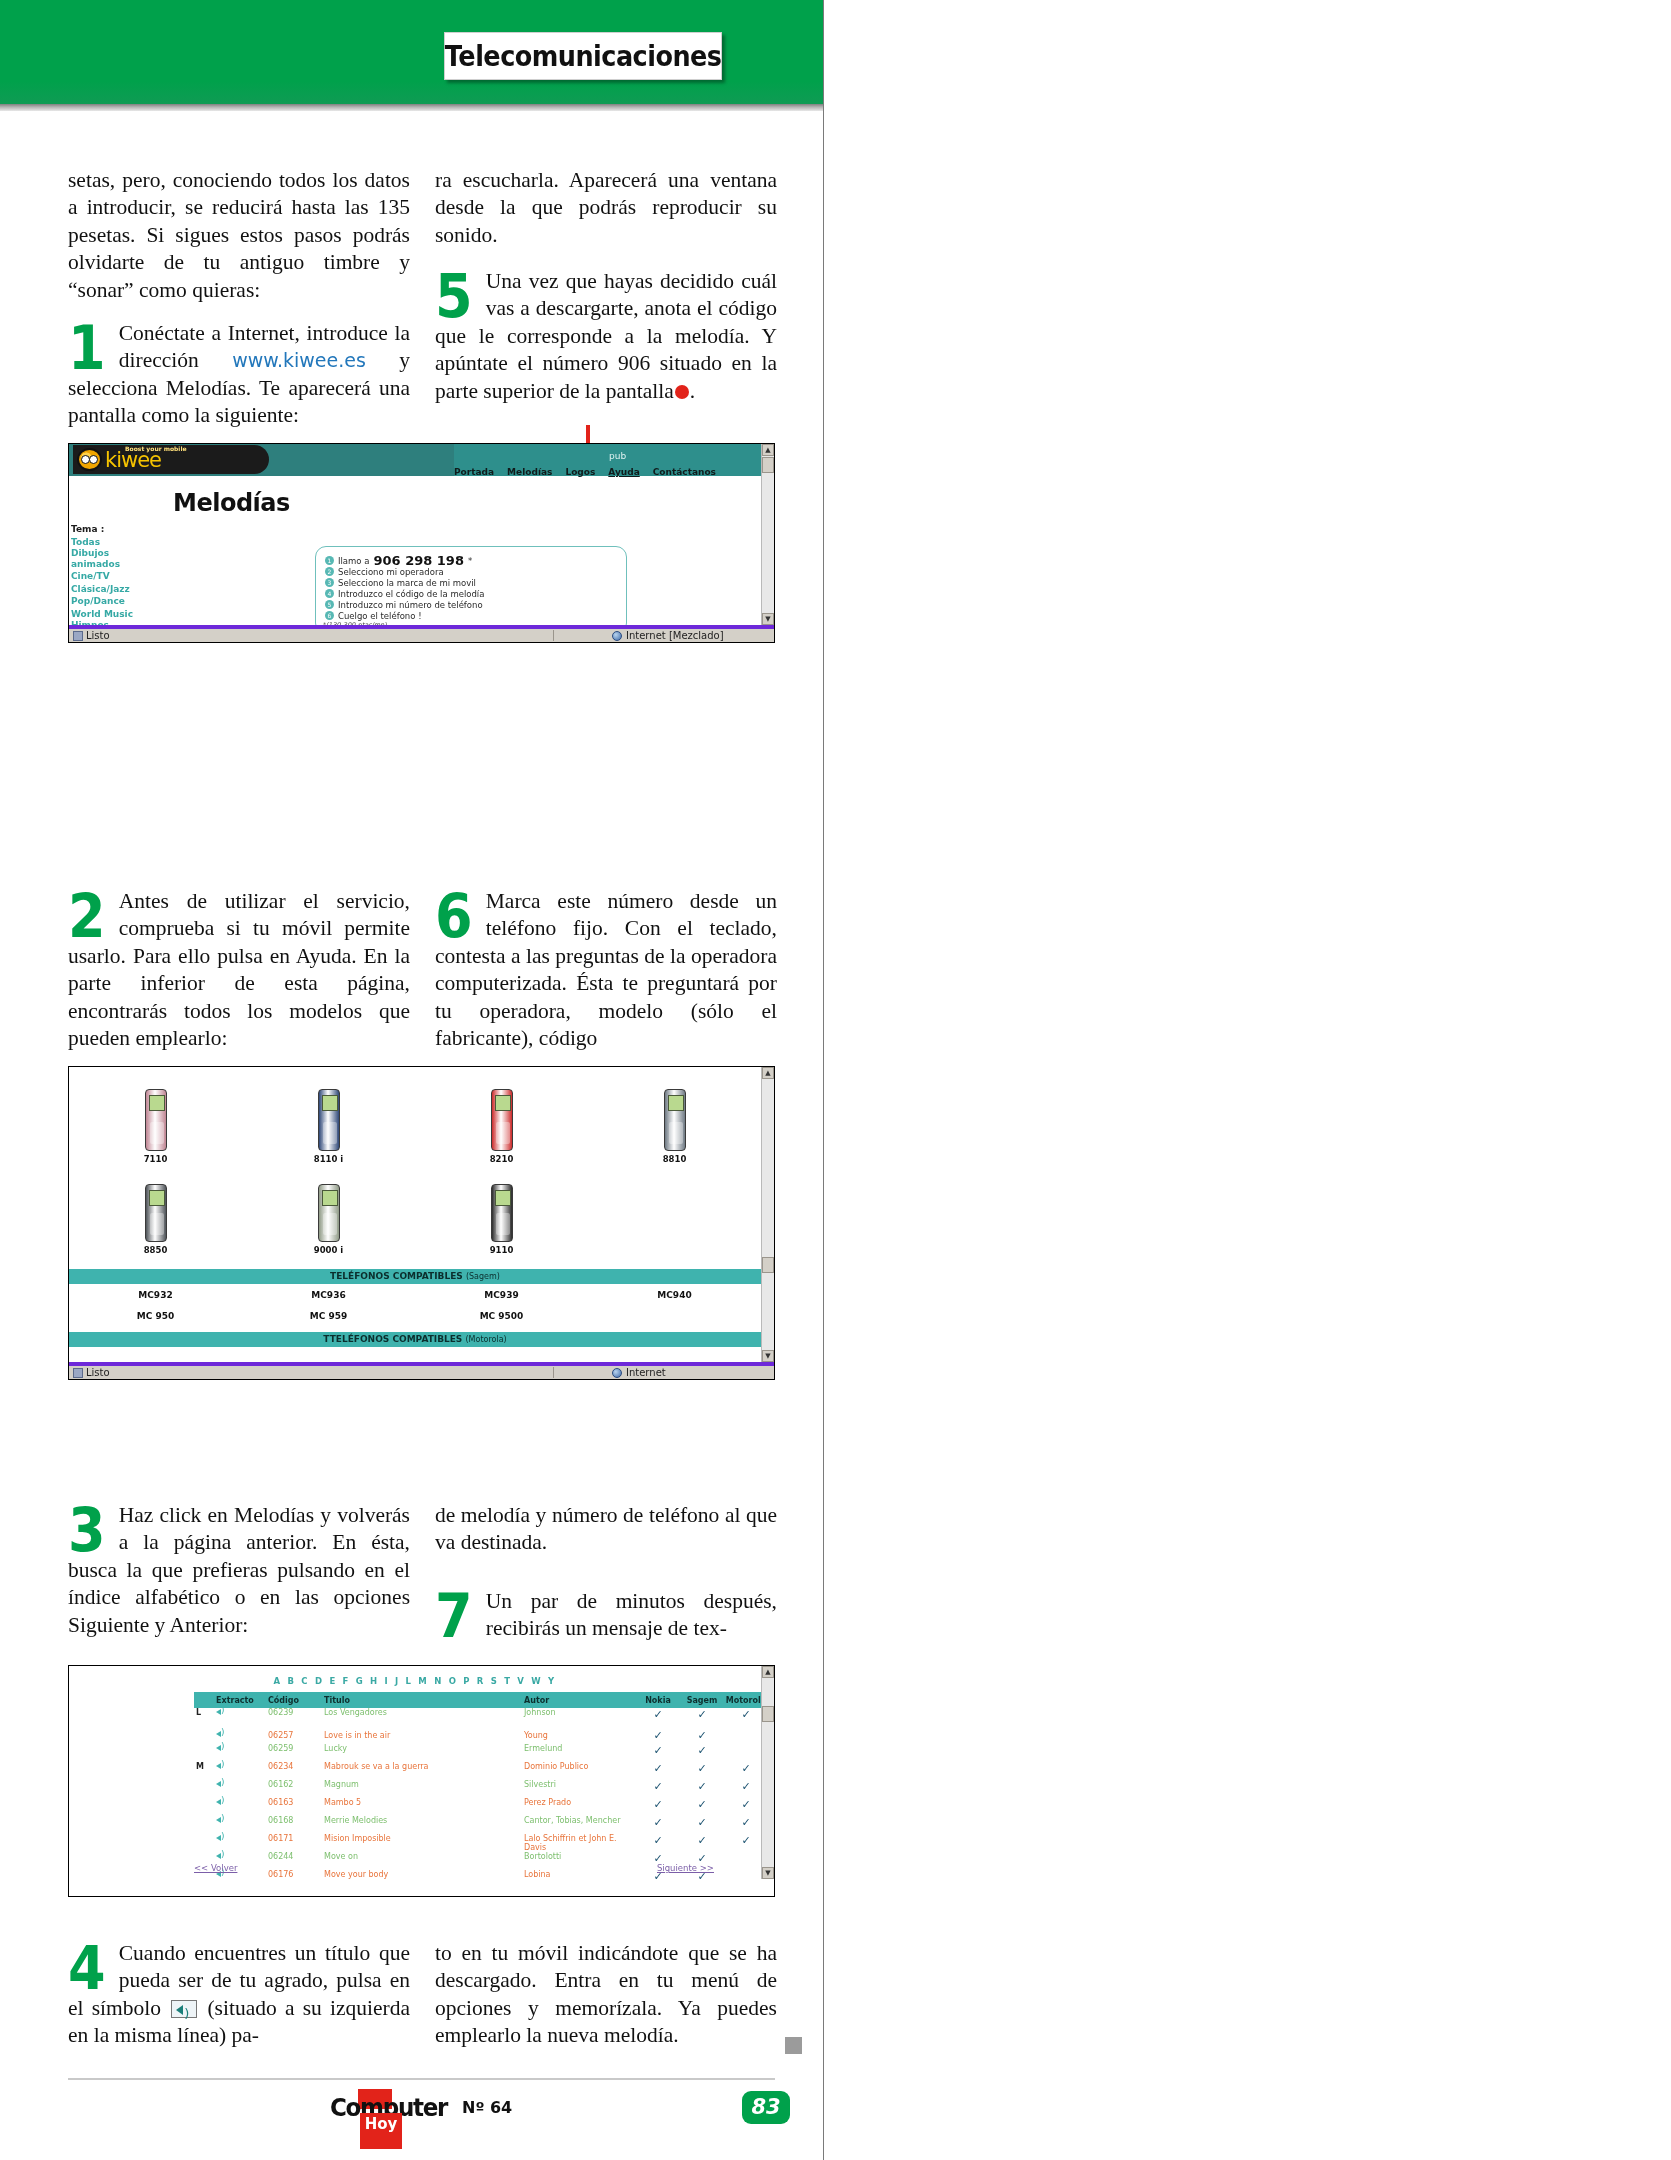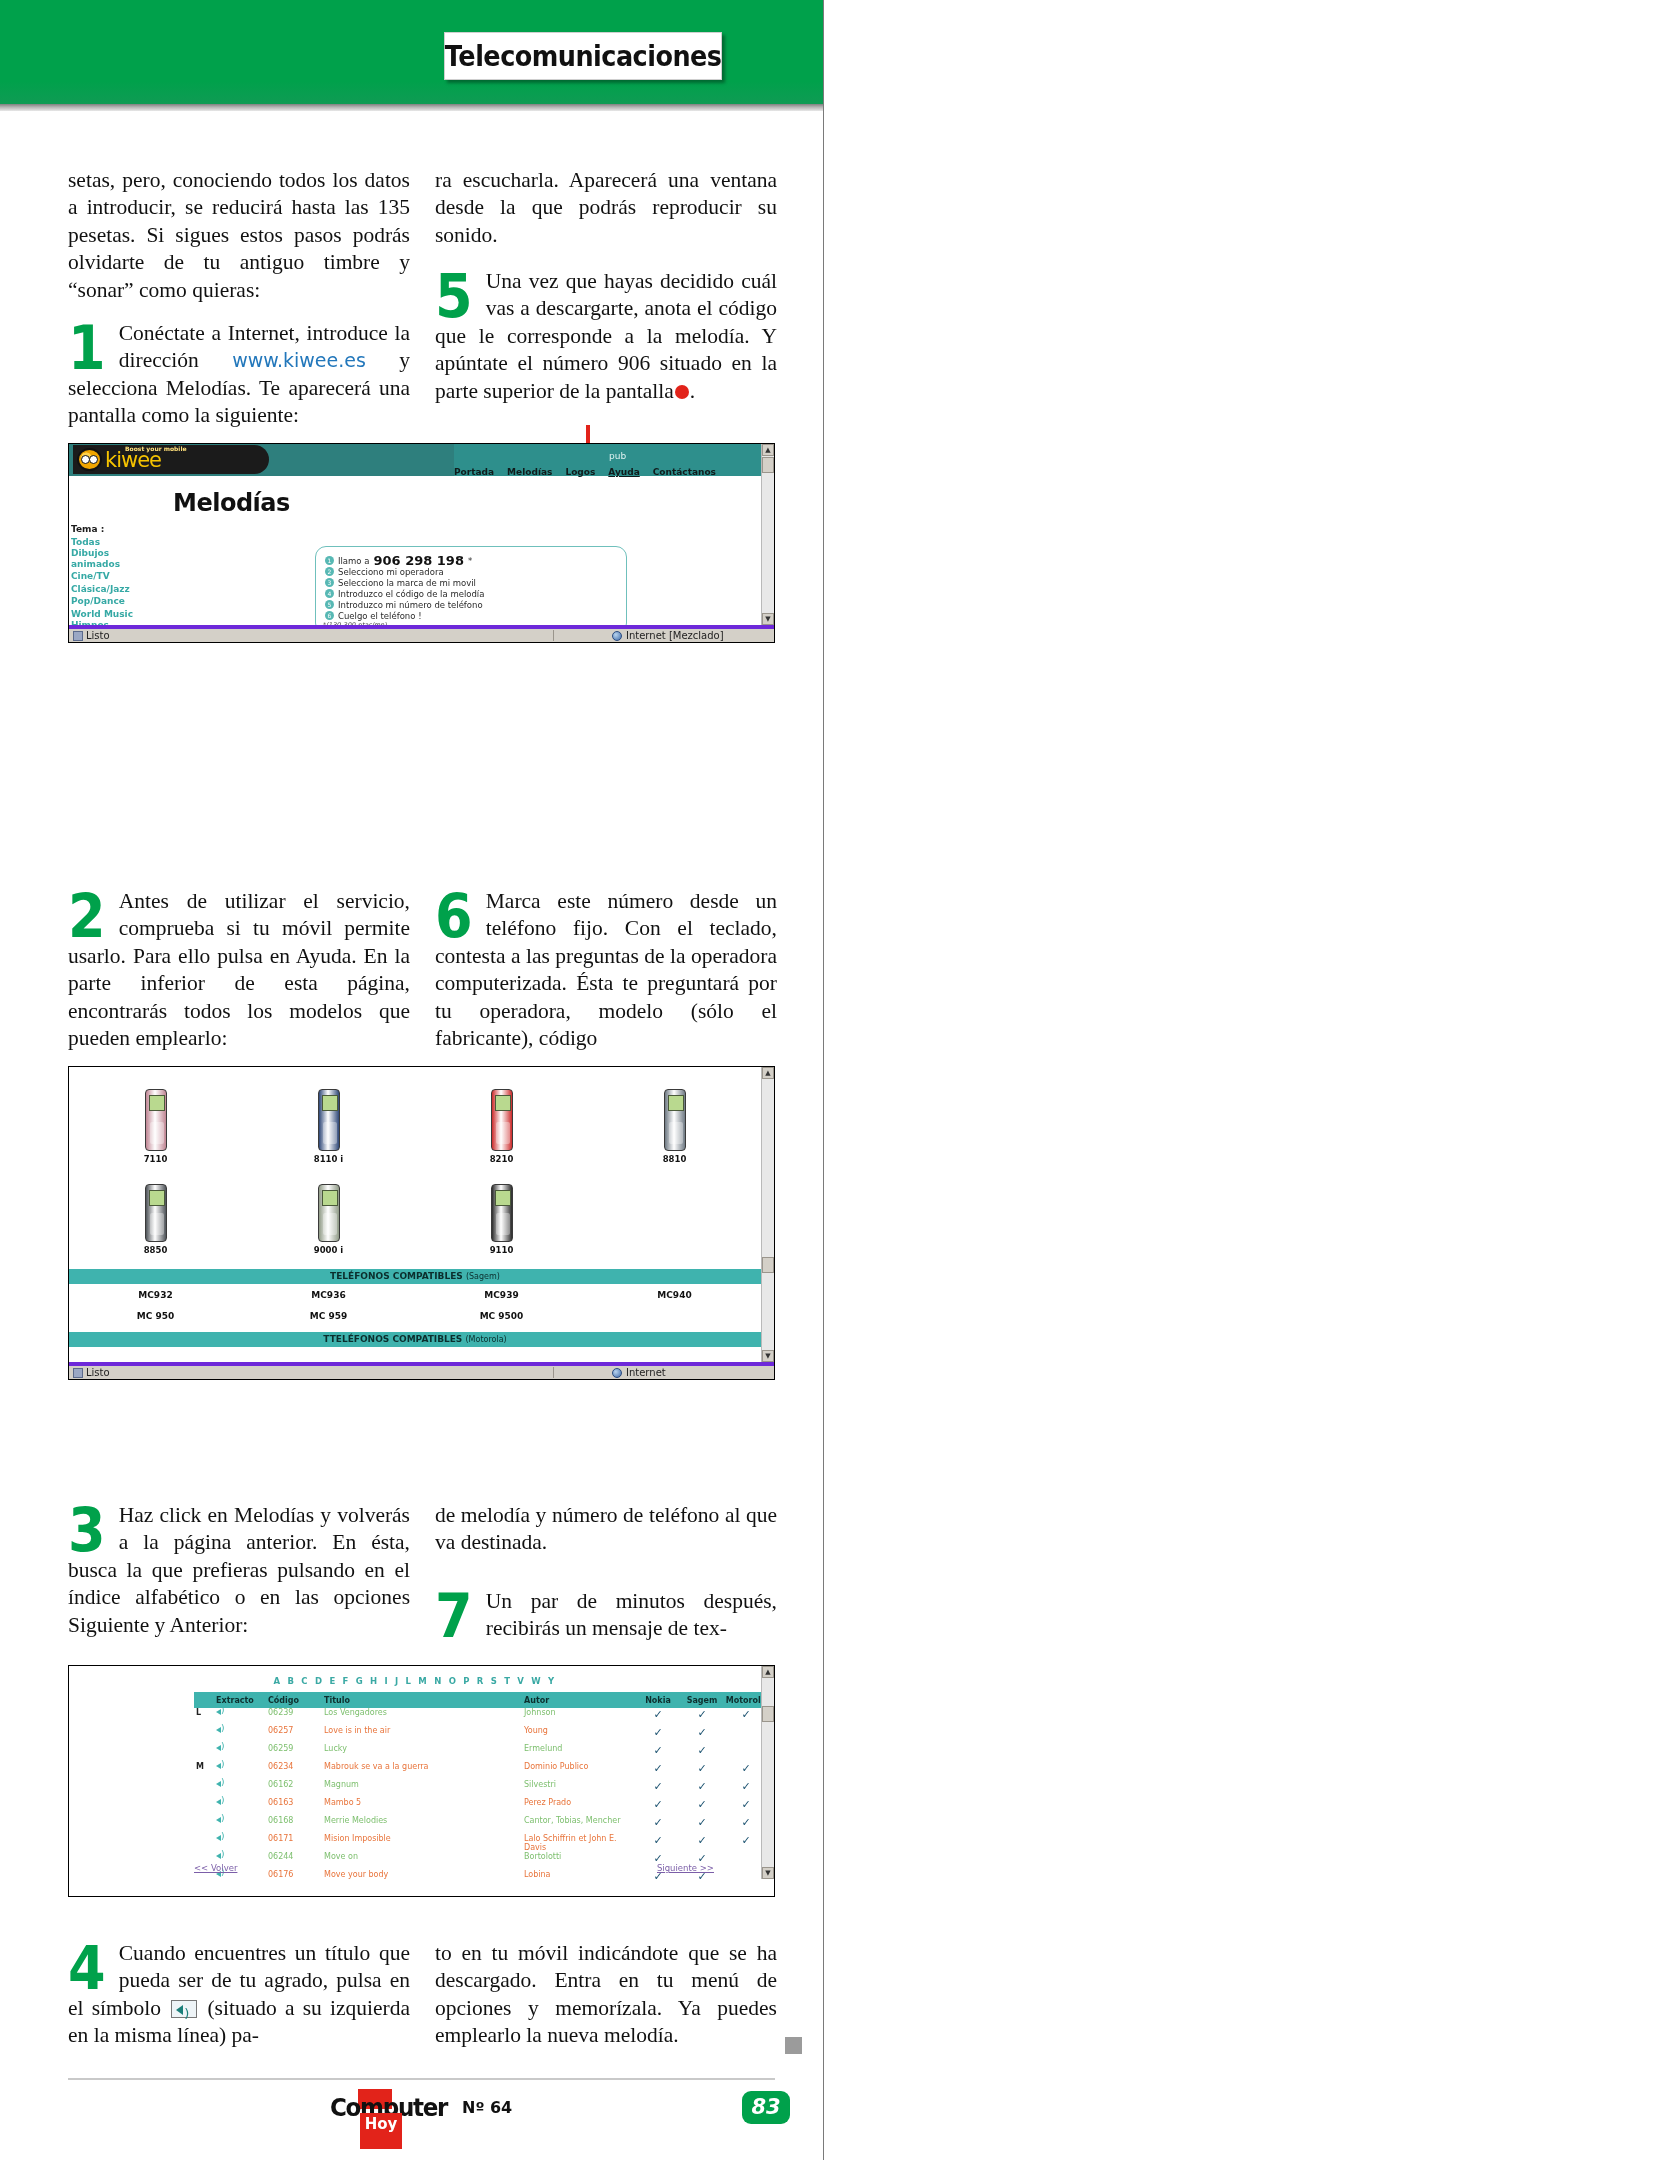--- a/index.html
+++ b/index.html
@@ -638,21 +638,21 @@
           <div class="mrow" style="min-height: 18px; height: auto;">
             <div class="c-letter">L</div>
             <div class="c-extract"><span class="spk"></span></div>
             <div class="c-code t-green">06239</div>
             <div class="c-title t-green">Los Vengadores</div>
             <div class="c-author t-green">Johnson</div>
             <div class="c-nokia"><span class="tick">✓</span></div>
             <div class="c-sagem"><span class="tick">✓</span></div>
             <div class="c-moto"><span class="tick">✓</span></div>
           </div>
-          <div class="mrow" style="min-height: 18px; height: auto;">
+          <div class="mrow" style="min-height: 18px; height: auto; align-items: center;">
             <div class="c-letter"></div>
             <div class="c-extract"><span class="spk"></span></div>
             <div class="c-code t-orange">06257</div>
             <div class="c-title t-orange">Love is in the air</div>
             <div class="c-author t-orange">Young</div>
             <div class="c-nokia"><span class="tick">✓</span></div>
             <div class="c-sagem"><span class="tick">✓</span></div>
             <div class="c-moto"></div>
           </div>
           <div class="mrow" style="min-height: 18px; height: auto;">

